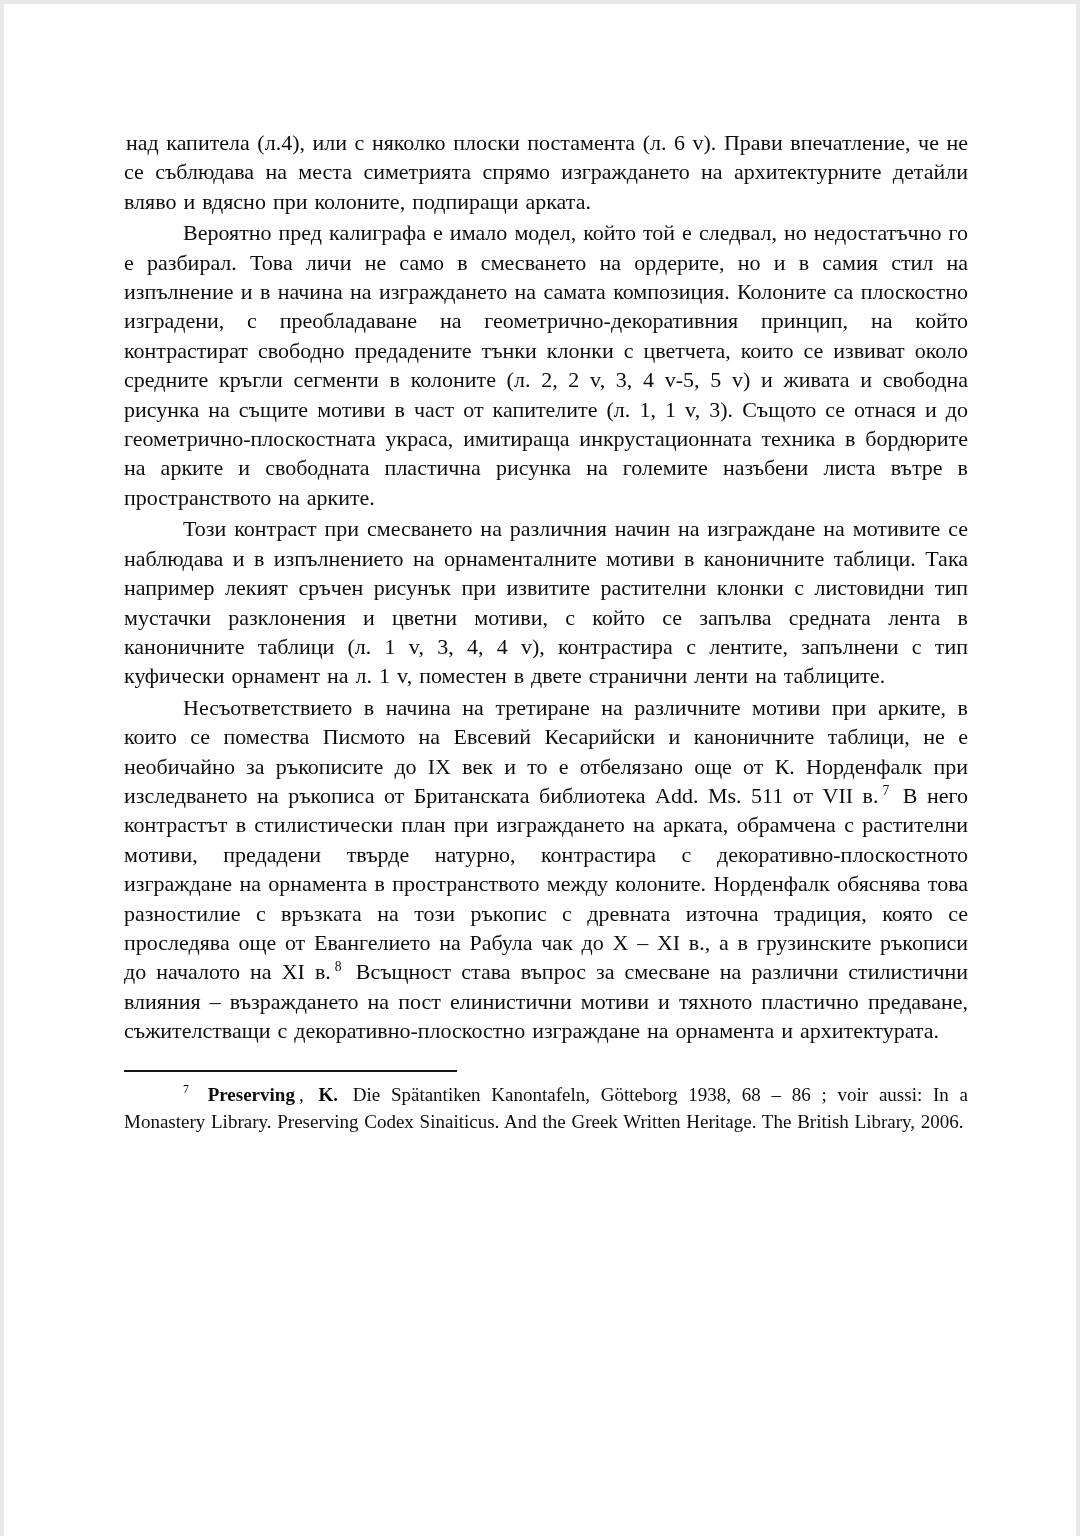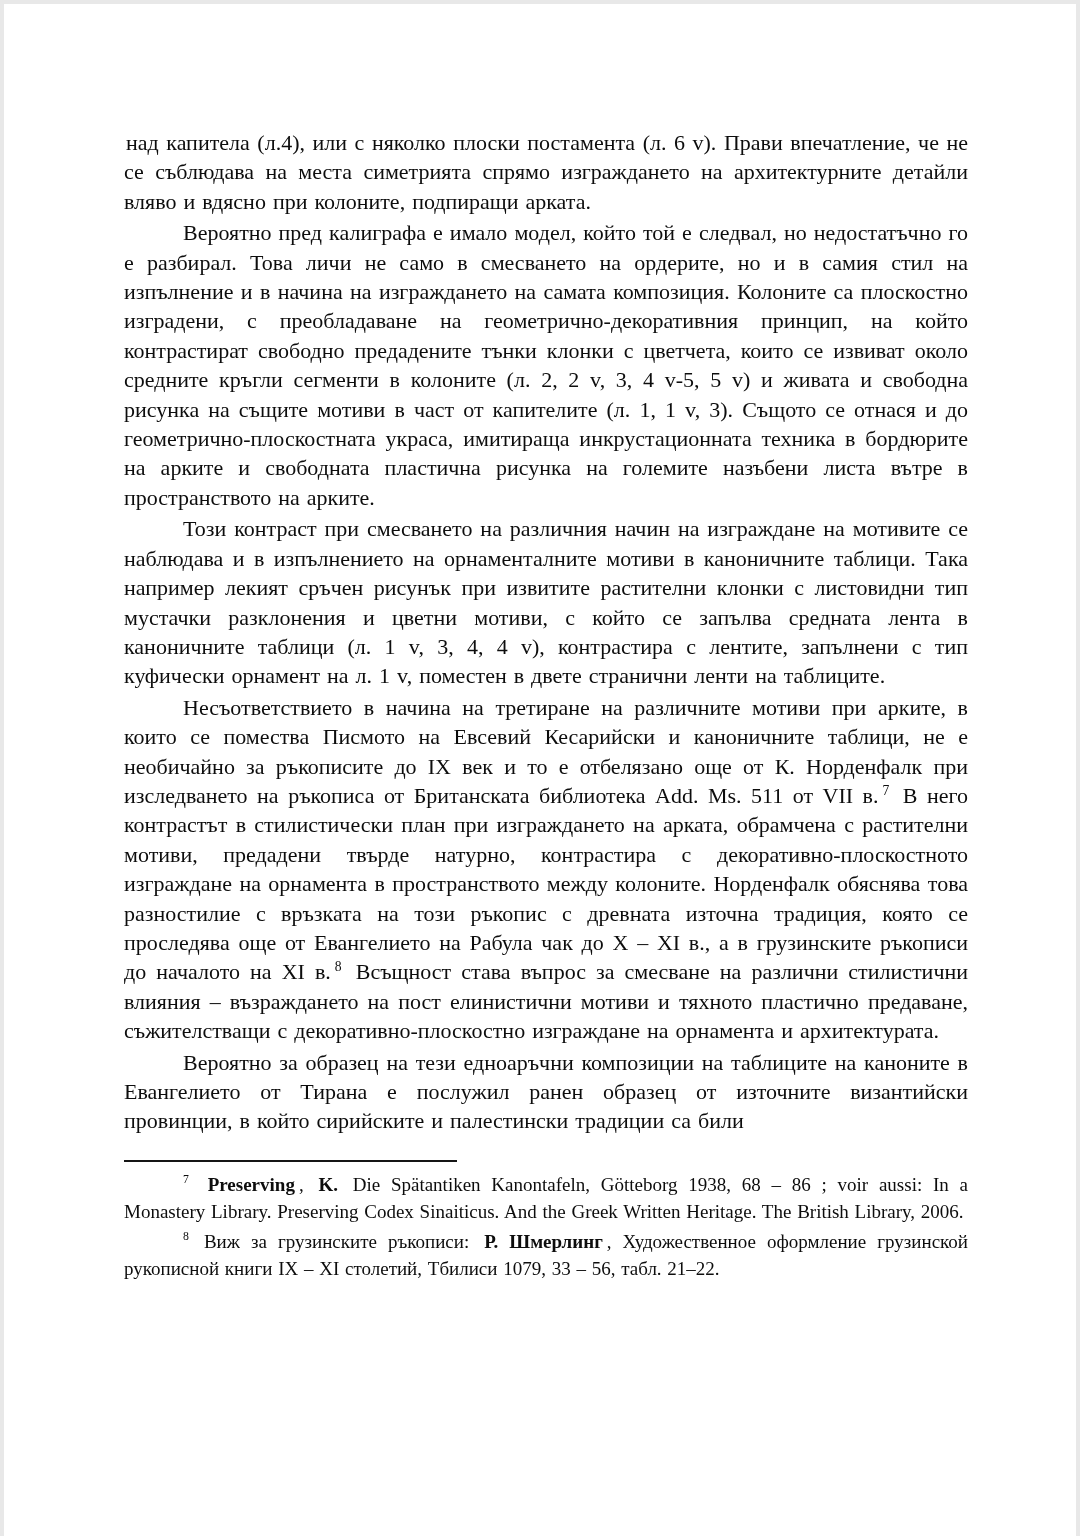--- a/index.html
+++ b/index.html
@@ -71,25 +71,23 @@
 
 <div class="page">
 
   <div class="content">
 
     <main>
       <p class="para"><span>над капитела (л.4), или с няколко плоски постамента (л. 6 v). Прави впечатление, че не се съблюдава на места симетрията спрямо изграждането на архитектурните детайли вляво и вдясно при колоните, подпиращи арката.</span></p>
       <p class="para indent"><span>Вероятно пред калиграфа е имало модел, който той е следвал, но недостатъчно го е разбирал. Това личи не само в смесването на ордерите, но и в самия стил на изпълнение и в начина на изграждането на самата композиция. Колоните са плоскостно изградени, с преобладаване на геометрично-декоративния принцип, на който контрастират свободно предадените тънки клонки с цветчета, които се извиват около средните кръгли сегменти в колоните (л. 2, 2 v, 3, 4 v-5, 5 v) и живата и свободна рисунка на същите мотиви в част от капителите (л. 1, 1 v, 3). Същото се отнася и до геометрично-плоскостната украса, имитираща инкрустационната техника в бордюрите на арките и свободната пластична рисунка на големите назъбени листа вътре в пространството на арките.</span></p>
       <p class="para indent"><span>Този контраст при смесването на различния начин на изграждане на мотивите се наблюдава и в изпълнението на орнаменталните мотиви в каноничните таблици. Така например лекият сръчен рисунък при извитите растителни клонки с листовидни тип мустачки разклонения и цветни мотиви, с който се запълва средната лента в каноничните таблици (л. 1 v, 3, 4, 4 v), контрастира с лентите, запълнени с тип куфически орнамент на л. 1 v, поместен в двете странични ленти на таблиците.</span></p>
       <p class="para indent"><span>Несъответствието в начина на третиране на различните мотиви при арките, в които се помества Писмото на Евсевий Кесарийски и каноничните таблици, не е необичайно за ръкописите до IX век и то е отбелязано още от К. Норденфалк при изследването на ръкописа от Британската библиотека Add. Ms. 511 от VII в.</span><sup>7</sup><span> В него контрастът в стилистически план при изграждането на арката, обрамчена с растителни мотиви, предадени твърде натурно, контрастира с декоративно-плоскостното изграждане на орнамента в пространството между колоните. Норденфалк обяснява това разностилие с връзката на този ръкопис с древната източна традиция, която се проследява още от Евангелието на Рабула чак до X – XI в., а в грузинските ръкописи до началото на XI в.</span><sup>8</sup><span> Всъщност става въпрос за смесване на различни стилистични влияния – възраждането на пост елинистични мотиви и тяхното пластично предаване, съжителстващи с декоративно-плоскостно изграждане на орнамента и архитектурата.</span></p>
-      <p class="para indent"><span>Вероятно за образец на тези едноаръчни композиции на таблиците на каноните в Евангелието от Тирана е послужил ранен образец от източните византийски провинции, в който сирийските и палестински традиции са били</span></p>
     </main>
 
     <section class="footnotes-block">
       <div class="footnote-rule"></div>
       <p class="footnote"><sup>7</sup><span> </span><b>Preserving</b><span>, </span><b>K.</b><span> Die Spätantiken Kanontafeln, Götteborg 1938, 68 – 86 ; voir aussi: In a Monastery Library. Preserving Codex Sinaiticus. And the Greek Written Heritage. The British Library, 2006.</span></p>
-      <p class="footnote"><sup>8</sup><span> Виж за грузинските ръкописи: </span><b>Р. Шмерлинг</b><span>, Художественное оформление грузинской рукописной книги IX – XI столетий, Тбилиси 1079, 33 – 56, табл. 21–22.</span></p>
     </section>
 
   </div>
 
 
 </div>
 
 </body></html>

